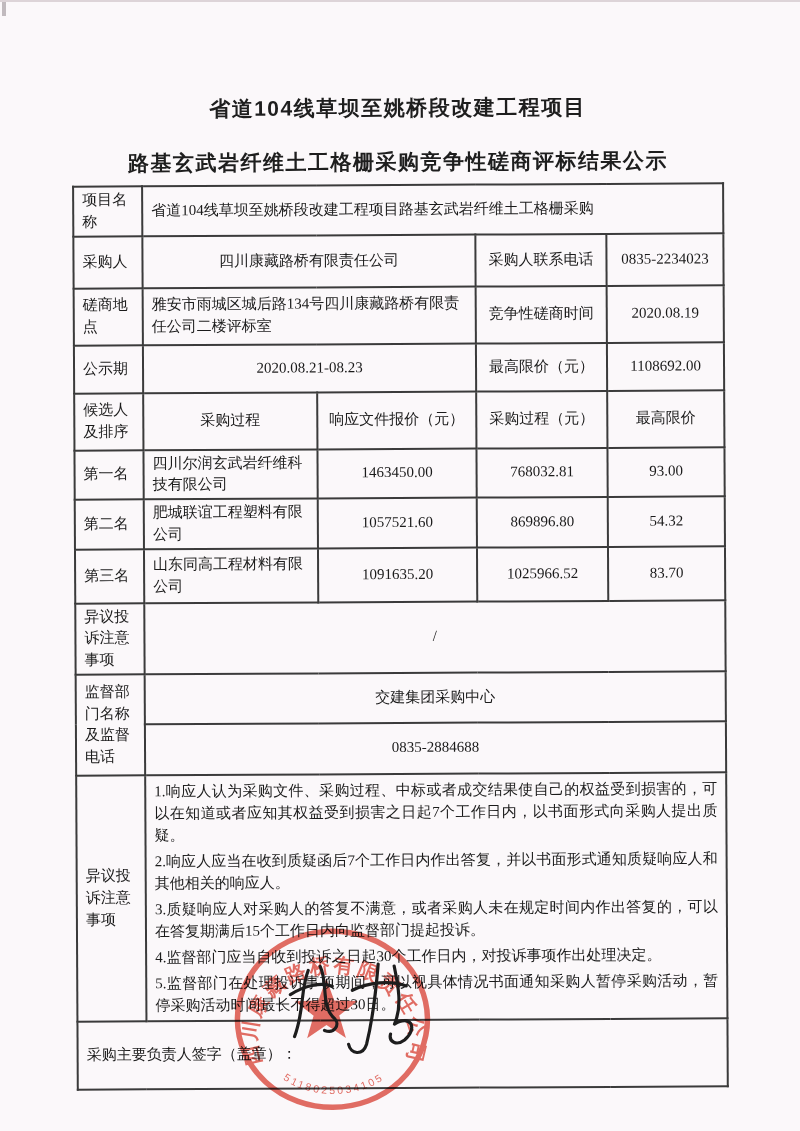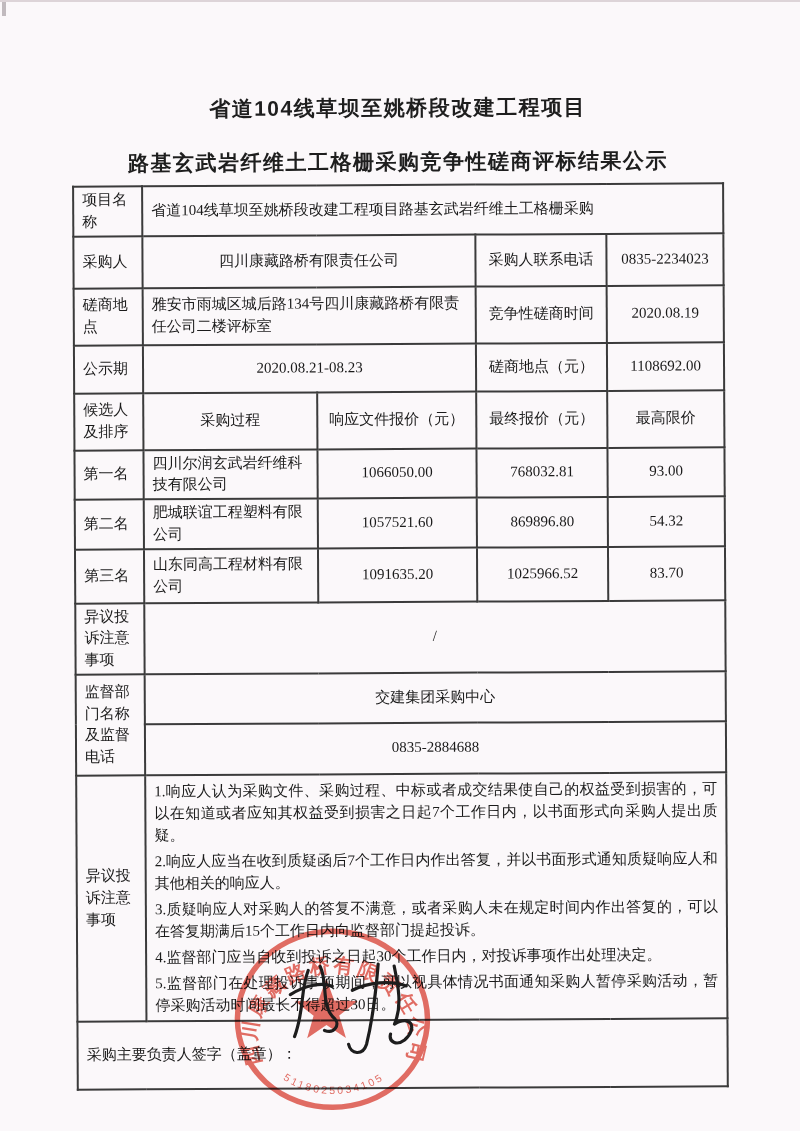--- a/index.html
+++ b/index.html
@@ -83,34 +83,34 @@
         </tr>
         <tr style="height:57px">
           <td class="l">磋商地点</td>
           <td class="l" colspan="2">雅安市雨城区城后路134号四川康藏路桥有限责任公司二楼评标室</td>
           <td class="c">竞争性磋商时间</td>
           <td class="c">2020.08.19</td>
         </tr>
         <tr style="height:48px">
           <td class="l">公示期</td>
           <td class="c" colspan="2">2020.08.21-08.23</td>
-          <td class="c">磋商地点（元）</td>
+          <td class="c">最高限价（元）</td>
           <td class="c">1108692.00</td>
         </tr>
         <tr style="height:57px">
           <td class="l">候选人及排序</td>
           <td class="c">采购过程</td>
           <td class="c">响应文件报价（元）</td>
-          <td class="c">最终报价（元）</td>
+          <td class="c">采购过程（元）</td>
           <td class="c">最高限价</td>
         </tr>
         <tr style="height:49px">
           <td class="l">第一名</td>
           <td class="l">四川尔润玄武岩纤维科技有限公司</td>
-          <td class="c">1066050.00</td>
+          <td class="c">1463450.00</td>
           <td class="c">768032.81</td>
           <td class="c">93.00</td>
         </tr>
         <tr style="height:48px">
           <td class="l">第二名</td>
           <td class="l">肥城联谊工程塑料有限公司</td>
           <td class="c">1057521.60</td>
           <td class="c">869896.80</td>
           <td class="c">54.32</td>
         </tr>

